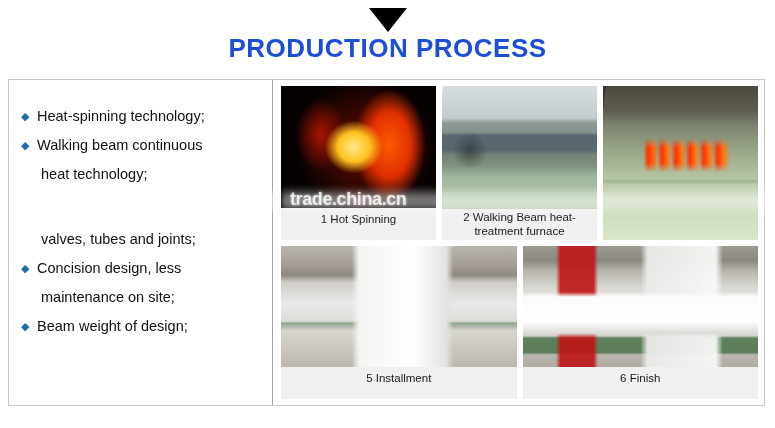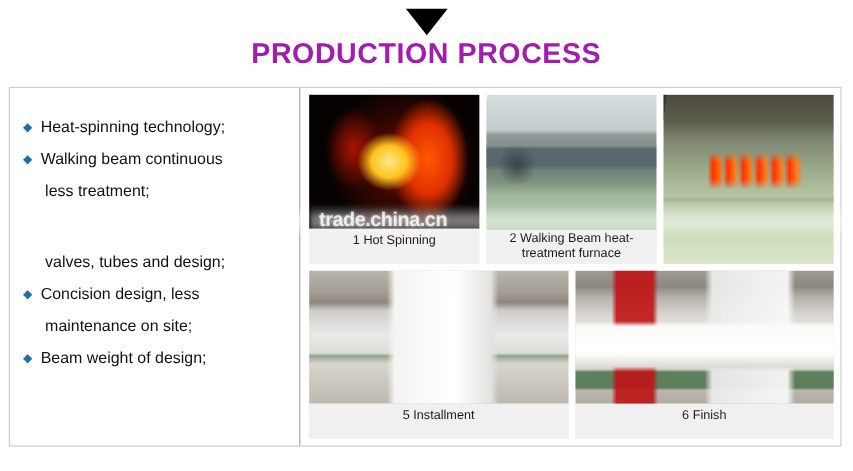--- a/index.html
+++ b/index.html
@@ -25,21 +25,21 @@
     border-right:19px solid transparent;
     border-top:24px solid #000000;
   }
   #page-title{
     position:absolute;
     top:33px;left:0;width:775px;
     text-align:center;
     font-size:26px;
     font-weight:bold;
     letter-spacing:0.5px;
-    color:#a21caf;
+    color:#1d4ed8;
     font-family:"Liberation Sans", sans-serif;
   }
 
   
   #panel{
     position:absolute;
     left:8px;top:79px;
     width:757px;height:327px;
     border:1px solid #c9c9c9;
     background:#ffffff;
@@ -271,33 +271,33 @@
         <li class="feat">
           <span class="bullet">◆</span>
           <span class="txt">Heat-spinning technology;</span>
         </li>
         <li class="feat">
           <span class="bullet">◆</span>
           <span class="txt">Walking beam continuous</span>
         </li>
         <li class="feat indent">
           <span class="bullet blank">◆</span>
-          <span class="txt">less treatment;</span>
+          <span class="txt">heat technology;</span>
         </li>
         <li class="feat indent gap">
           <span class="bullet blank">◆</span>
           <span class="txt"></span>
         </li>
         <li class="feat indent gap">
           <span class="bullet blank">◆</span>
           <span class="txt"></span>
         </li>
         <li class="feat indent">
           <span class="bullet blank">◆</span>
-          <span class="txt">valves, tubes and design;</span>
+          <span class="txt">valves, tubes and joints;</span>
         </li>
         <li class="feat">
           <span class="bullet">◆</span>
           <span class="txt">Concision design, less</span>
         </li>
         <li class="feat indent">
           <span class="bullet blank">◆</span>
           <span class="txt">maintenance on site;</span>
         </li>
         <li class="feat">

